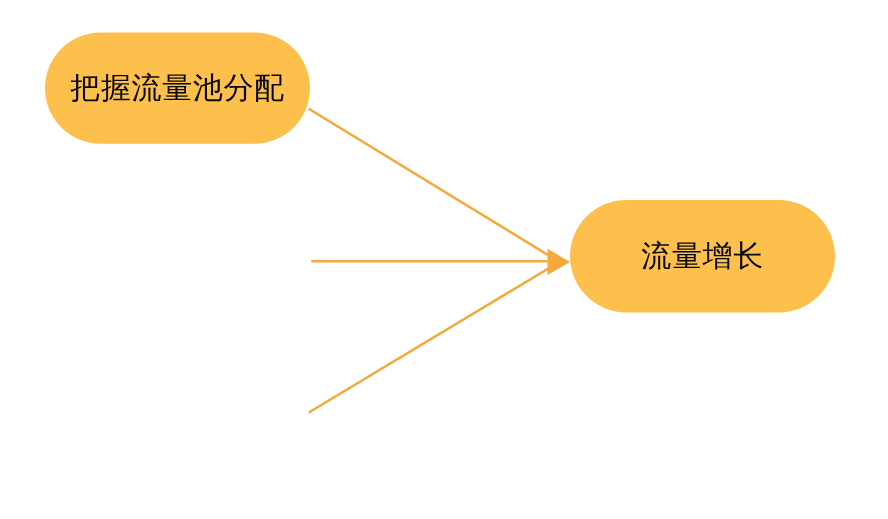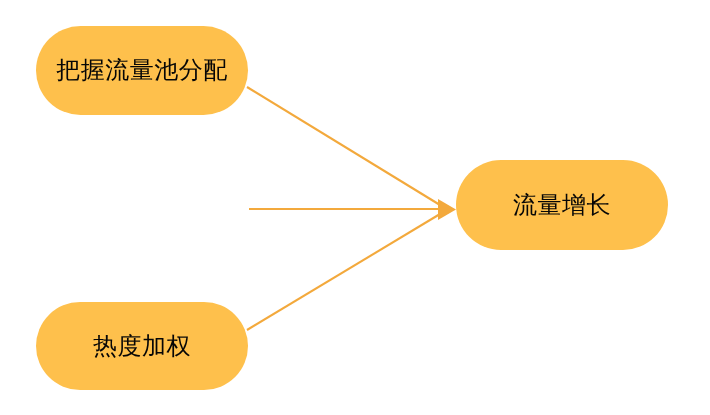--- a/index.html
+++ b/index.html
@@ -62,21 +62,18 @@
       <line x1="247" y1="330" x2="440" y2="214"></line>
     </g>
     <polygon points="438,199 456,209.5 438,220" fill="#f3a93c"></polygon>
   </svg>
 
   <div class="node" id="node-source-1">
     <span class="node-label">把握流量池分配</span>
   </div>
 
 
-  <div class="node" id="node-source-3">
-    <span class="node-label">热度加权</span>
-  </div>
 
   <div class="node" id="node-target-1">
     <span class="node-label">流量增长</span>
   </div>
 
 </div>
 
 </body></html>

